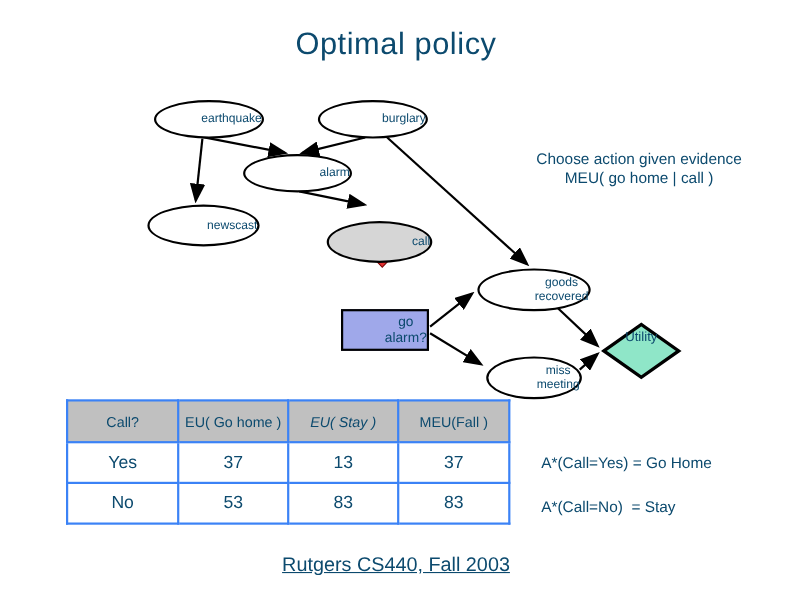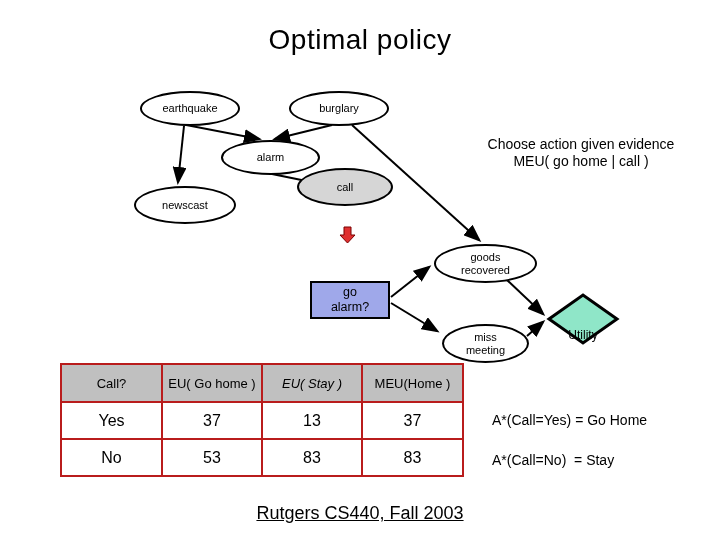--- a/index.html
+++ b/index.html
@@ -1,53 +1,53 @@
 <!DOCTYPE html>
 <html style="--decision-node: #9FA8EA; --utility-node: #8FE6C8; --evidence-node: #D6D6D6; --header-bg: #C0C0C0; --highlight-cell: #FF4747; --red-arrow: #E03030;"><head>
 <meta charset="utf-8">
 <style>
   html,body { margin:0; padding:0; background:#fff; }
   .slide {
     position:relative; width:720px; height:540px; background:#ffffff;
-    font-family:"Liberation Sans", sans-serif; color:#000000; overflow:hidden;
+    font-family:"Liberation Sans", sans-serif; color:#0c4a6e; overflow:hidden;
   }
   .title {
     position:absolute; top:24px; left:0; width:720px;
     text-align:center; font-size:28px; letter-spacing:0.5px;
   }
   svg.connectors { position:absolute; left:0; top:0; width:720px; height:540px; }
   svg.connectors line { stroke:#000; stroke-width:2; }
   .diamond { fill:var(--utility-node); stroke:#000; stroke-width:3; }
   .redarrow { fill:var(--red-arrow); stroke:#7a0000; stroke-width:1; }
 
   .node {
     position:absolute; box-sizing:border-box; border:2px solid #000;
-    display:flex; align-items:center; justify-content:center;
+    display:flex; align-items:center; justify-content:flex-end;
     text-align:center; font-size:11px; line-height:1.18;
     white-space:pre-line; background:#fff;
   }
   .ellipse { border-radius:50%; }
   .gray    { background:var(--evidence-node); }
   .gohome  { background:var(--decision-node); font-size:12.5px; }
   .utility-label {
-    position:absolute; left:553px; top:328px; width:60px;
+    position:absolute; left:553px; top:299px; width:60px;
     text-align:center; font-size:12px;
   }
 
   .choose-action {
     position:absolute; left:450px; top:136px; width:262px;
     text-align:center; font-size:14px; line-height:17px;
   }
 
   table.eu-table {
     position:absolute; left:60px; top:363px;
     border-collapse:collapse; table-layout:fixed;
   }
   table.eu-table th, table.eu-table td {
-    border:2px solid #b91c1c; text-align:center; vertical-align:middle;
+    border:2px solid #3b82f6; text-align:center; vertical-align:middle;
     padding:0; background:#fff;
   }
   table.eu-table th {
     background:var(--header-bg); font-weight:normal;
     font-size:13px; height:36px;
   }
   table.eu-table td { font-size:16px; height:35px; }
   td.hl { background:var(--highlight-cell); }
   .c0 { width:99px; } .c1 { width:98px; } .c2 { width:98px;font-style:italic; } .c3 { width:99px; }
 
@@ -91,21 +91,21 @@
   </div>
   <div class="node ellipse" style="left:289px;top:91px;width:100px;height:35px">
     <span>burglary</span>
   </div>
   <div class="node ellipse" style="left:221px;top:140px;width:99px;height:35px">
     <span>alarm</span>
   </div>
   <div class="node ellipse" style="left:134px;top:186px;width:102px;height:38px">
     <span>newscast</span>
   </div>
-  <div class="node ellipse gray" style="left:297px;top:168px;width:96px;height:38px">
+  <div class="node ellipse gray" style="left:297px;top:201px;width:96px;height:38px">
     <span>call</span>
   </div>
   <div class="node ellipse" style="left:434px;top:244px;width:103px;height:39px">
     <span>goods
 recovered</span>
   </div>
   <div class="node gohome" style="left:310px;top:281px;width:80px;height:38px">
     <span>go
 alarm?</span>
   </div>
@@ -119,21 +119,21 @@
     <div>Choose action given evidence</div>
     <div>MEU( go home | call )</div>
   </div>
 
   <table class="eu-table">
     <tbody>
         <tr>
       <th class="c0">Call?</th>
       <th class="c1">EU( Go home )</th>
       <th class="c2">EU( Stay )</th>
-      <th class="c3">MEU(Home )</th>
+      <th class="c3">MEU(Fall )</th>
     </tr>
     <tr>
       <td>Yes</td>
       <td class="hl">37</td>
       <td>13</td>
       <td>37</td>
     </tr>
     <tr>
       <td>No</td>
       <td>53</td>

